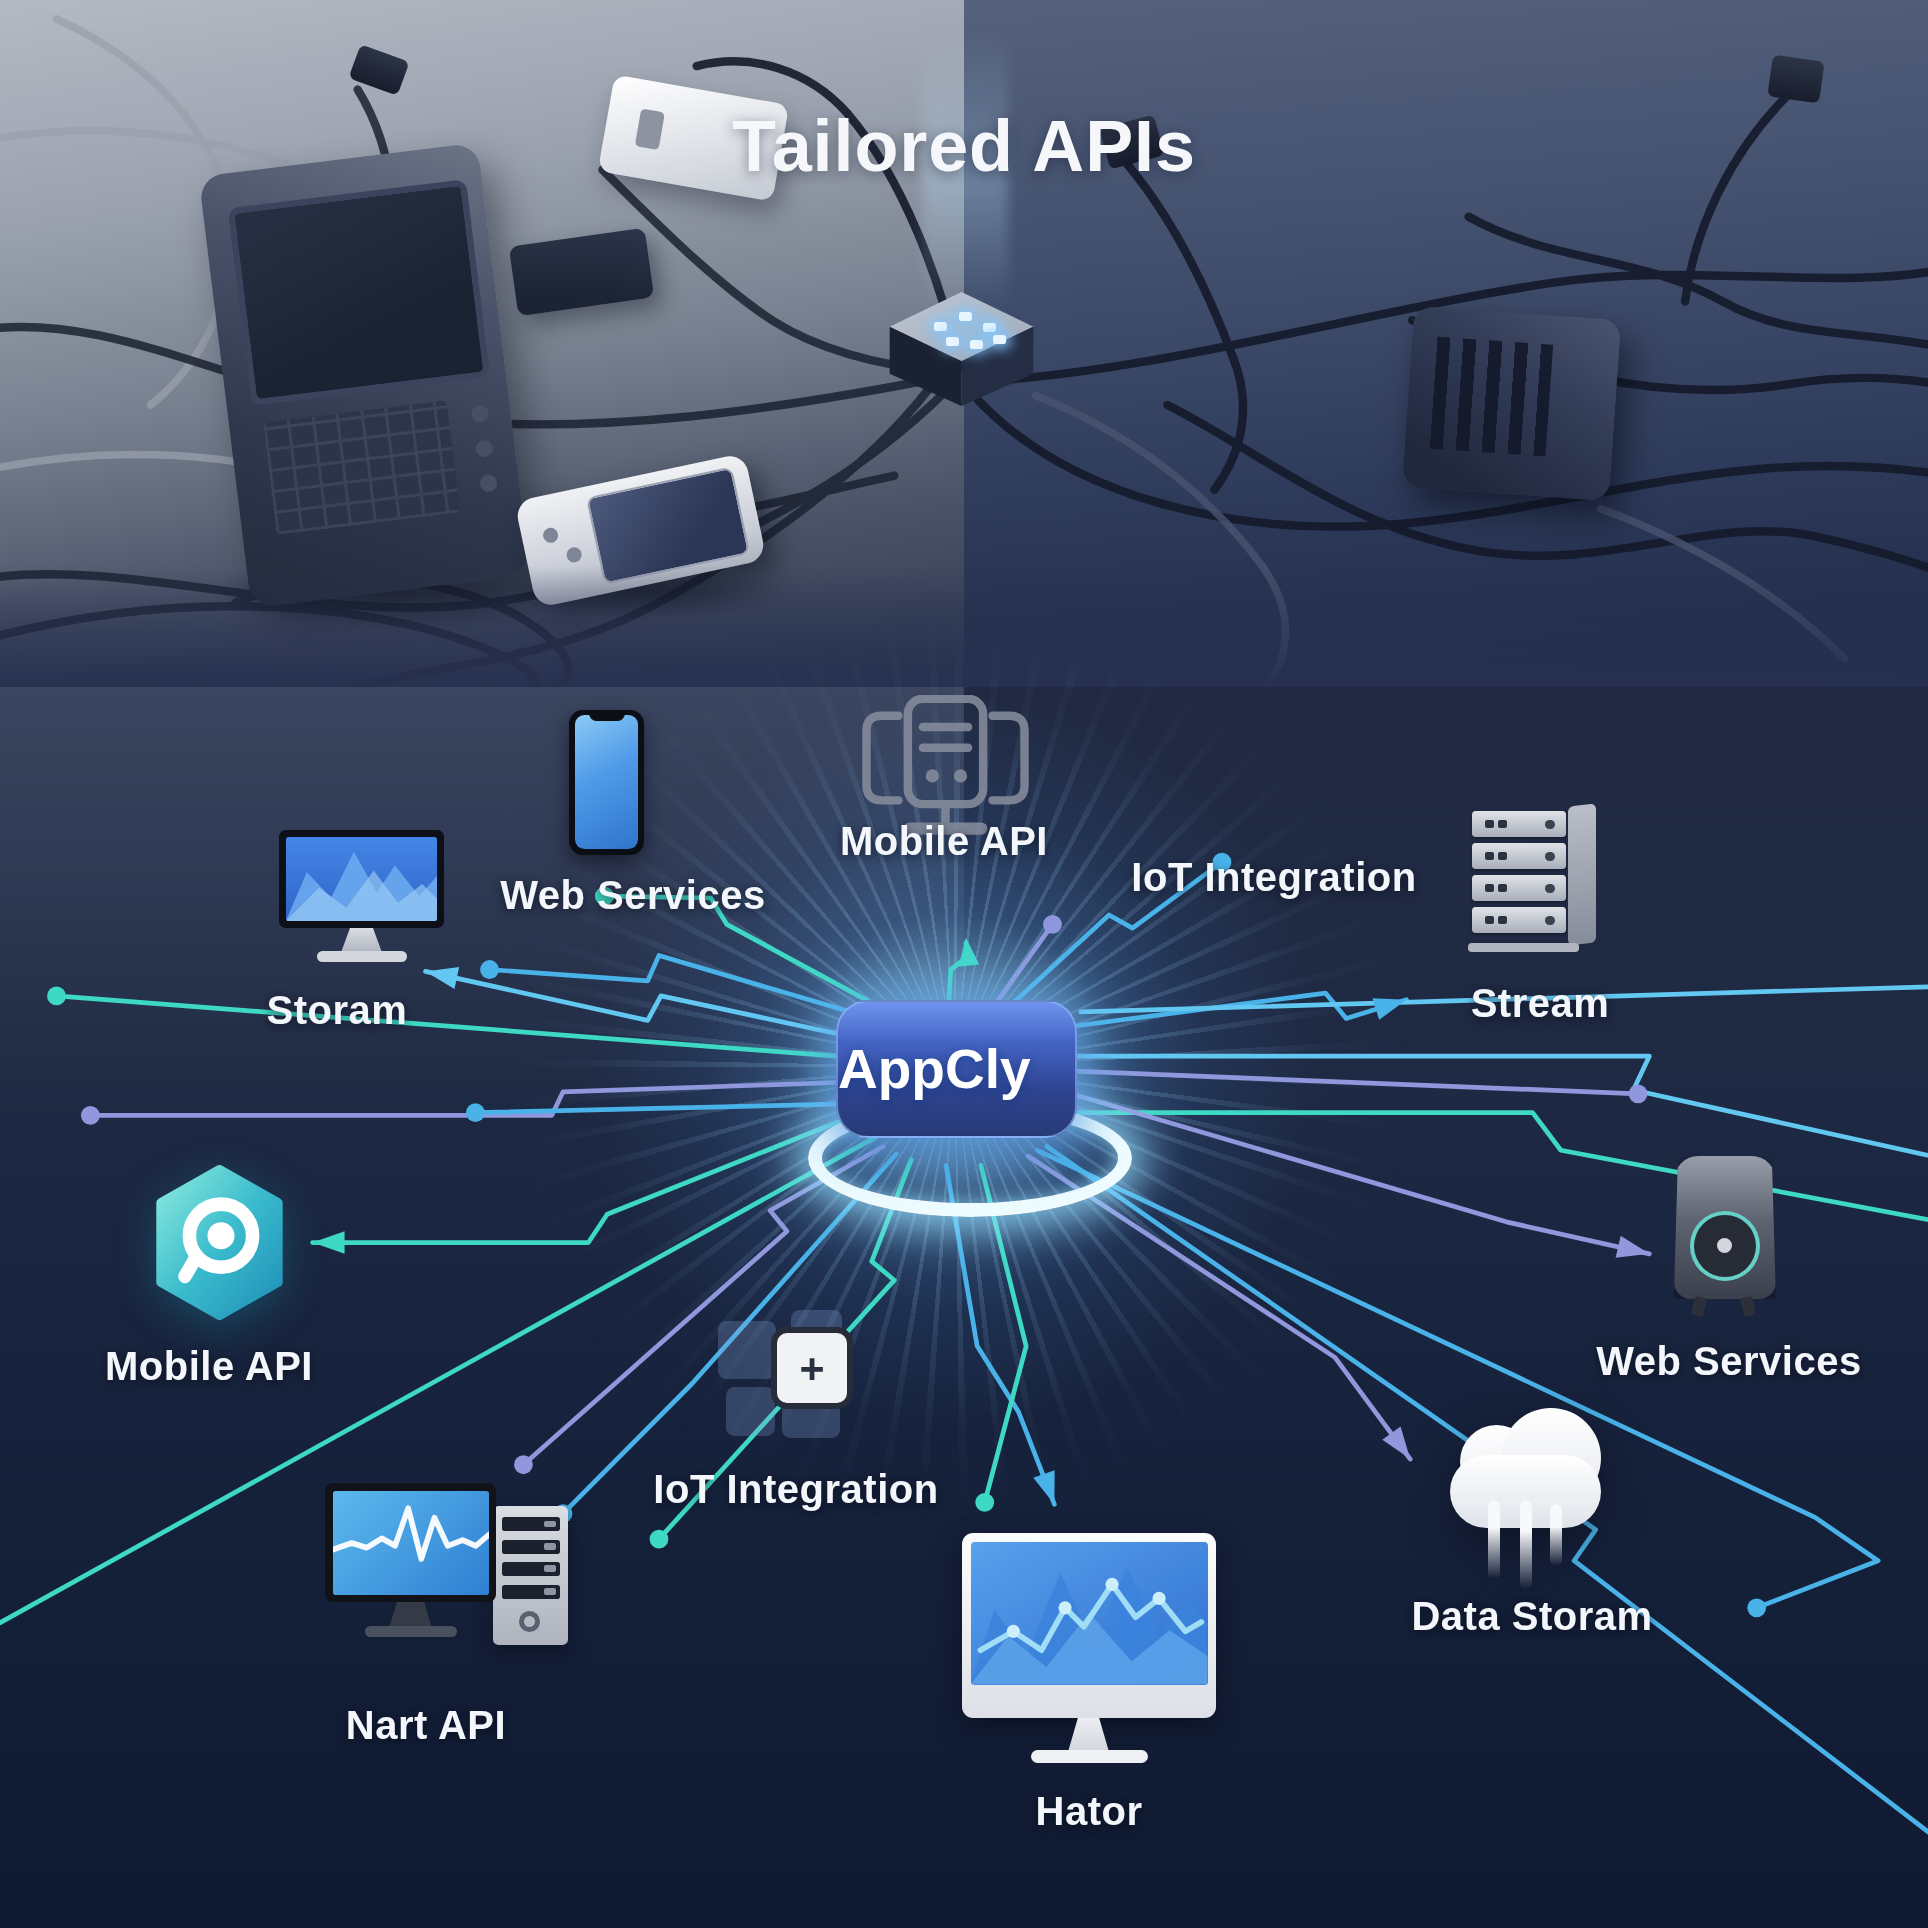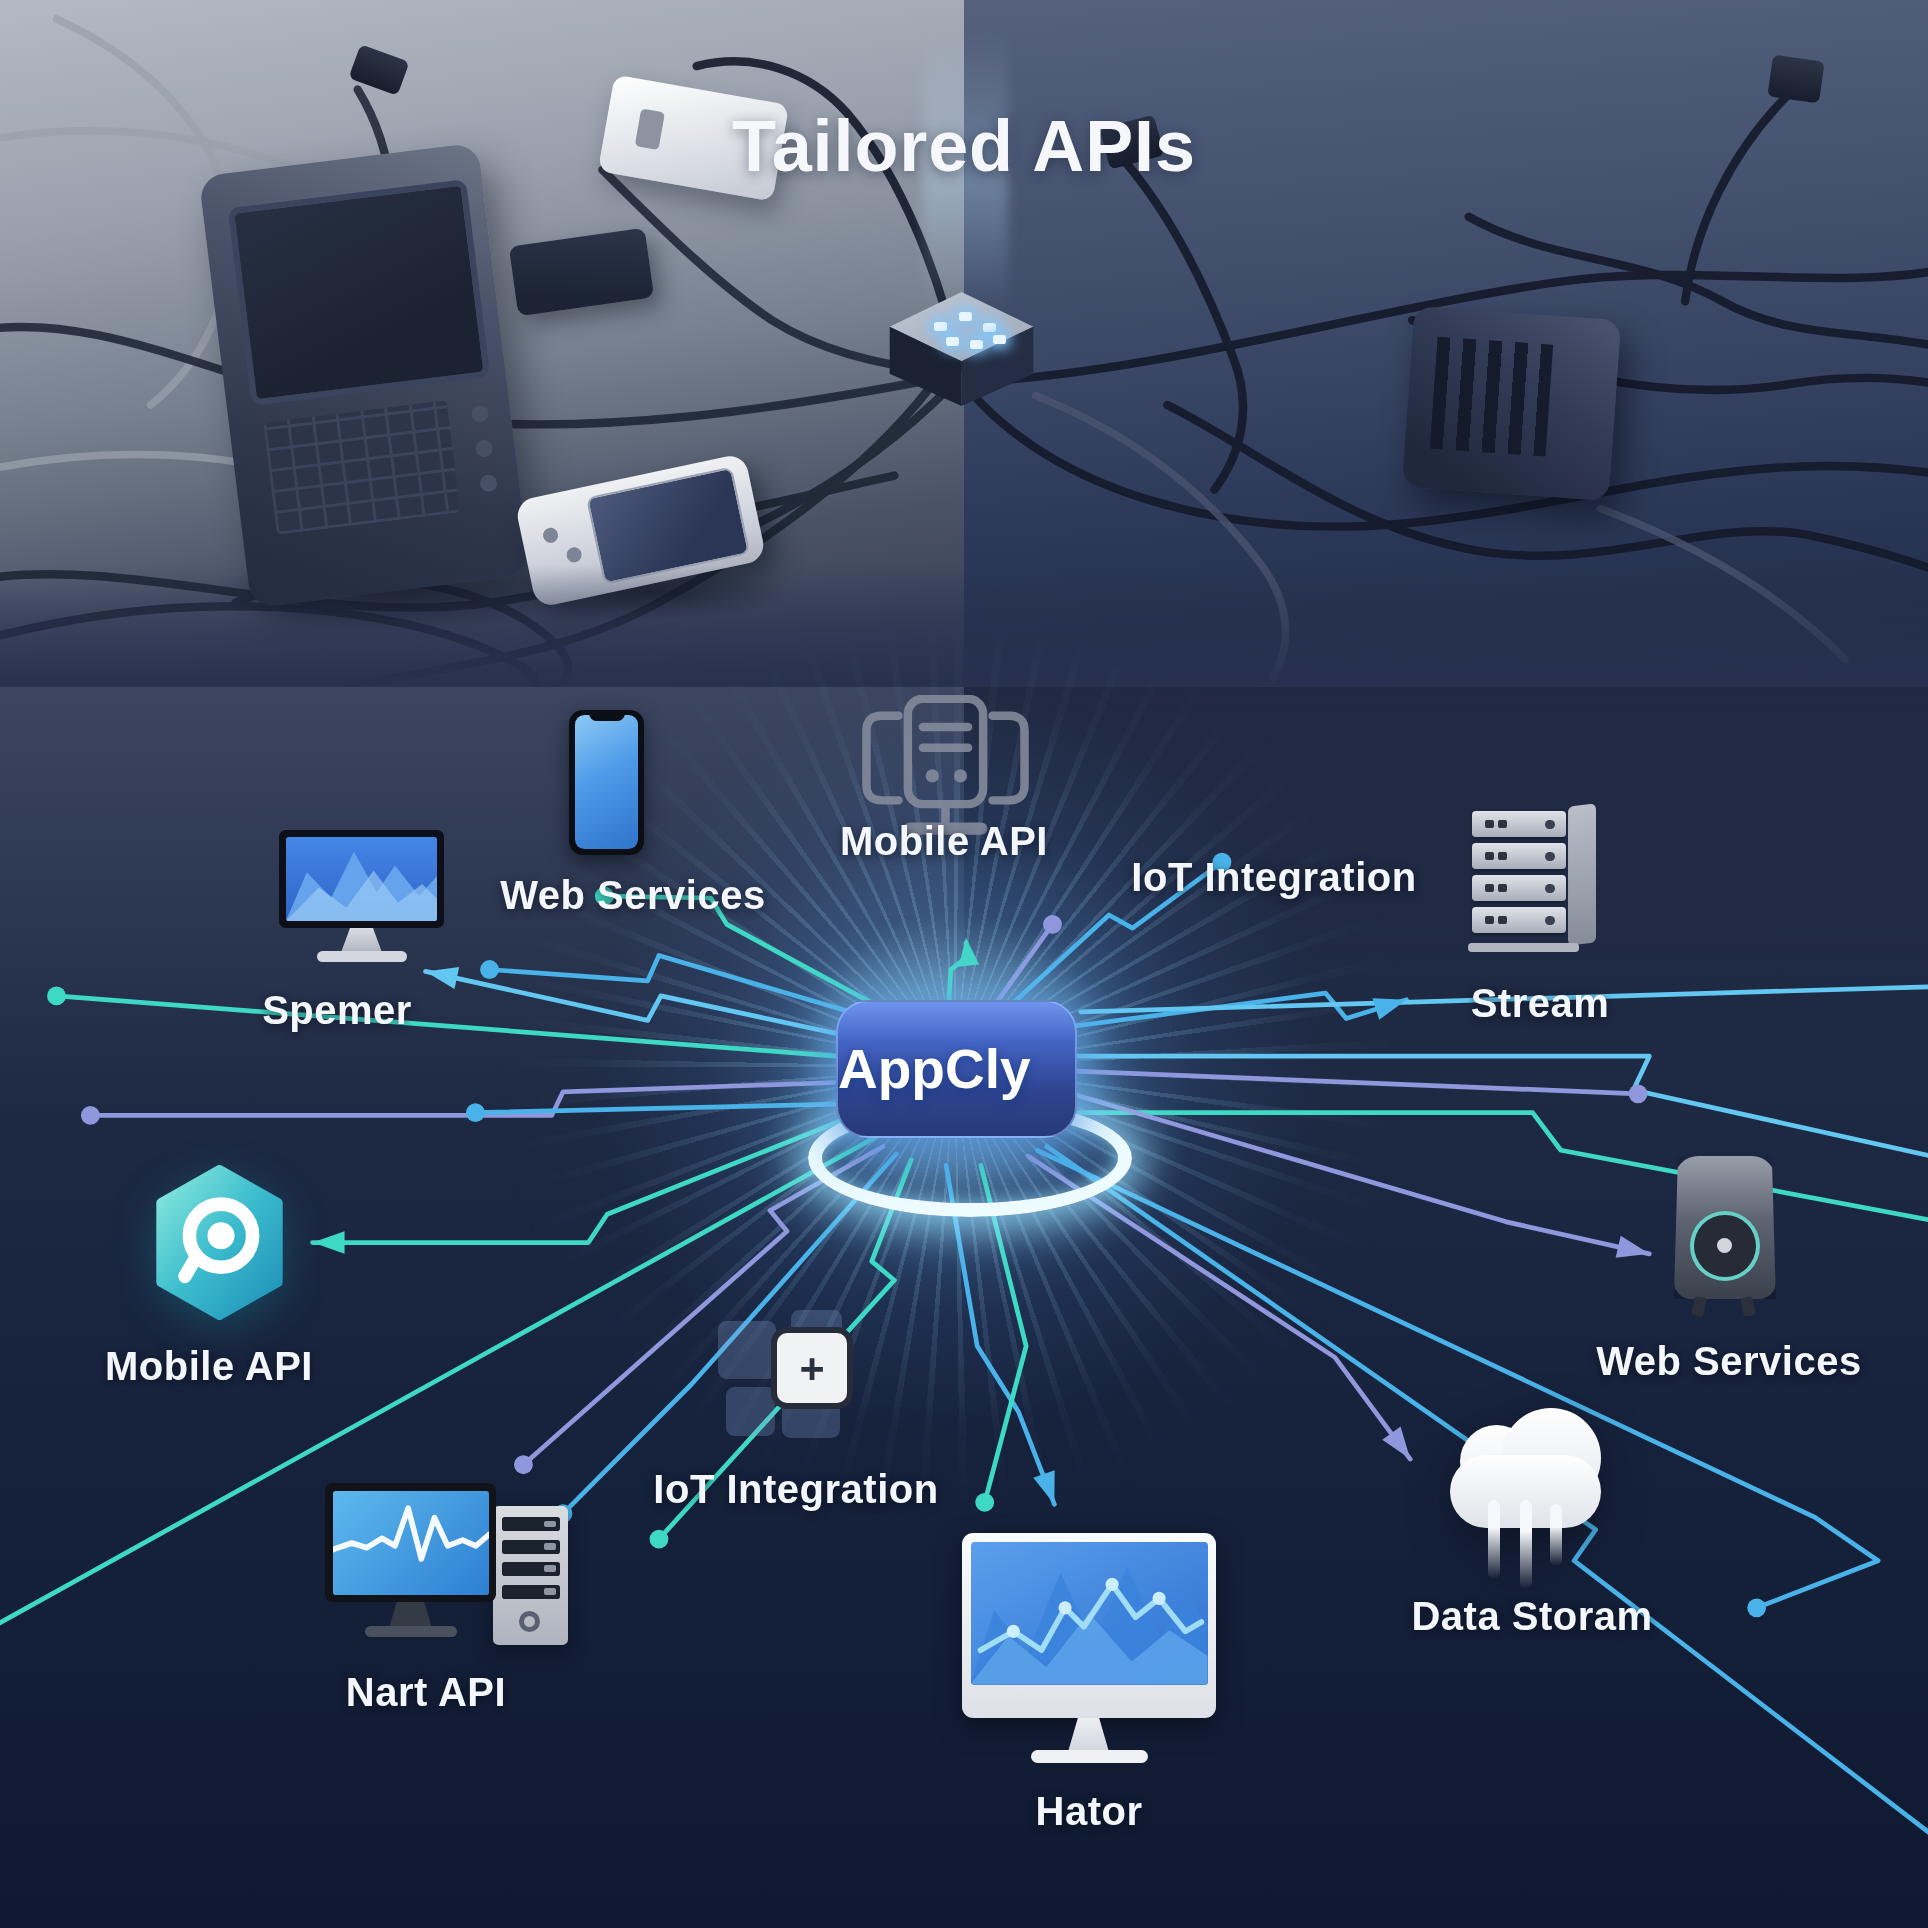--- a/index.html
+++ b/index.html
@@ -366,21 +366,21 @@
     <div class="monitor-hator">
       <div class="mframe">
           <div class="mscr">
             <div class="mtn1"></div>
             <div class="mtn2"></div>
           </div>
         </div>
       <div class="mstand"></div>
         <div class="mbase"></div>
     </div>
-    <div class="node-label" style="left:337px;top:301px;">Spemer</div>
+    <div class="node-label" style="left:337px;top:301px;">Storam</div>
 
     <div class="rack">
       <div class="side"></div>
       <div class="slot" style="top:0;">
           <i style="left:13px;"></i>
           <i style="left:26px;"></i>
           <em></em>
         </div>
       <div class="slot" style="top:32px;">
           <i style="left:13px;"></i>
@@ -446,21 +446,21 @@
       <div class="wframe">
         <div class="wscr">
           <svg width="156" height="104" viewBox="0 0 166 110">
             <polyline points="0,62 20,55 36,60 52,50 66,58 80,18 94,72 108,28 122,58 138,52 152,58 166,46" stroke="#ffffff" stroke-width="6" fill="none" stroke-linecap="round" stroke-linejoin="round" opacity="0.95"></polyline>
           </svg>
         </div>
       </div>
       <div class="wstand"></div>
         <div class="wbase"></div>
     </div>
-    <div class="node-label" style="left:426px;top:983px;">Nart API</div>
+    <div class="node-label" style="left:426px;top:1016px;">Nart API</div>
 
     <div class="imac">
       <div class="iframe">
         <div class="iscr">
           <div class="imt1"></div>
             <div class="imt2"></div>
           <svg width="237" height="143" viewBox="0 0 252 152" style="position:absolute;left:0;top:0;">
             <polyline points="10,115 45,95 75,115 100,70 120,90 150,45 175,80 200,60 228,95 245,85" stroke="#a5e2f7" stroke-width="6" fill="none" stroke-linecap="round" stroke-linejoin="round" opacity="0.95"></polyline>
             <g fill="#cdeffb">
               <circle cx="45" cy="95" r="7"></circle>

